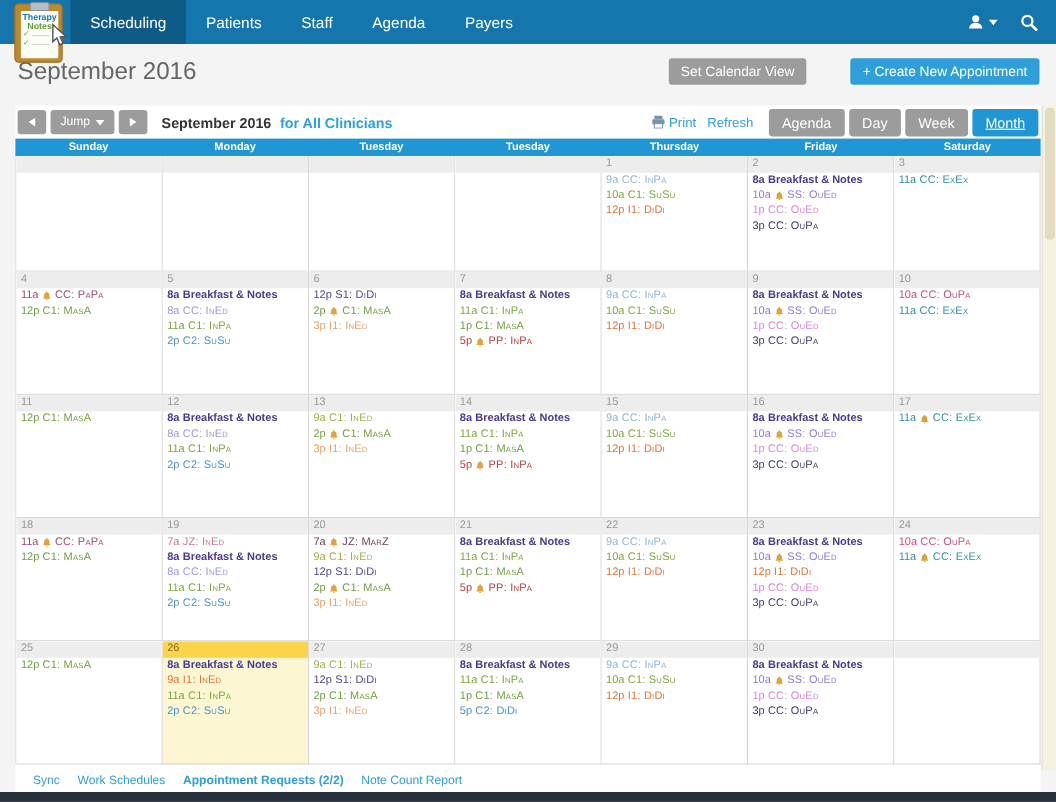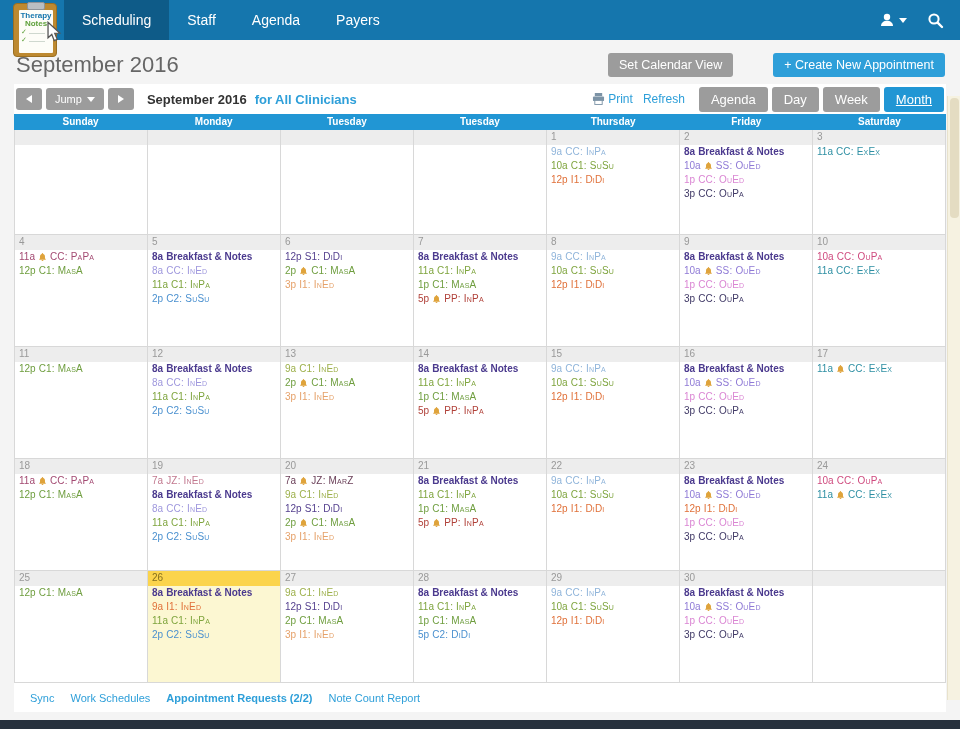--- a/index.html
+++ b/index.html
@@ -26,21 +26,21 @@
   .paper .chk { font-size:7px; color:#5fa13c; text-align:left; padding-left:2px; line-height:8px; }
   .paper .chk i { display:inline-block; width:16px; border-bottom:1px solid #cfd8cf; margin-left:2px; }
   .cursor-svg { position:absolute; right:-6px; top:18px; }
   
   .page-head { display:flex; align-items:center; padding:0 15px 0 16px; height:50px; }
   .page-title { flex:1; font-size:22px; color:#666; font-weight:400; margin:0; }
   .btn { border:none; border-radius:3px; color:#fff; font-size:12.5px; padding:5px 11px; cursor:pointer; font-family:inherit;margin-left:34px; }
   .btn-gray { background:#9c9c9c; margin-right:6px; }
   .btn-blue { background:#2e9fd9; }
   
-  .panel { position:absolute; left:14px; top:84px; width:932px; background:#fff; }
+  .panel { position:absolute; left:14px; top:96px; width:932px; background:#fff; }
   .cal-toolbar { height:30px; display:flex; align-items:center; padding:3px 2px 3px 2px; gap:4px; }
   .mini-btn { background:#9c9c9c; border:none; border-radius:3px; color:#fff; height:22px; min-width:26px; font-size:11px; display:flex; align-items:center; justify-content:center; gap:5px; padding:0 9px; cursor:pointer; font-family:inherit; }
   .tri-l { width:0;height:0;border-top:4px solid transparent;border-bottom:4px solid transparent;border-right:6px solid #fff; }
   .tri-r { width:0;height:0;border-top:4px solid transparent;border-bottom:4px solid transparent;border-left:6px solid #fff; }
   .cal-title { margin-left:9px; font-size:13px; font-weight:bold; color:#333; }
   .cal-clin { color:#2e9fd9; font-weight:bold; margin-left:4px; font-size:13px; }
   .tb-right { margin-left:auto; display:flex; align-items:center; gap:10px; }
   .lnk { color:#2e9fd9; font-size:12px; text-decoration:none; display:flex; align-items:center; gap:3px; cursor:pointer; }
   .view-group { display:flex; gap:4px; margin-left:4px; }
   .view-btn { background:#9c9c9c; border:none; border-radius:3px; color:#fff; font-size:13px; height:25px; padding:0 12px; cursor:pointer; font-family:inherit; }
@@ -82,20 +82,21 @@
         <div class="chk">✓<i></i></div>
       </div>
       <div class="clip"></div>
     </div>
     <svg class="cursor-svg" width="17" height="22" viewBox="0 0 12 17">
       <path d="M1 1 L1 13 L3.9 10.4 L5.8 15.2 L8.1 14.2 L6.2 9.6 L10 9.3 Z" fill="#fff" stroke="#555" stroke-width="1"></path>
     </svg>
   </div>
   <nav class="nav-items" id="nav-items">
       <div class="nav-item active">Scheduling</div>
+      <div class="nav-item">Patients</div>
       <div class="nav-item">Staff</div>
       <div class="nav-item">Agenda</div>
       <div class="nav-item">Payers</div>
     </nav>
   <div class="nav-right">
     <div class="nav-ic">
       <svg width="16" height="16" viewBox="0 0 16 16">
         <circle cx="8" cy="5" r="3.2" fill="#fff"></circle>
         <path d="M2 14c0-3.3 2.7-5.3 6-5.3s6 2 6 5.3z" fill="#fff"></path>
       </svg>

